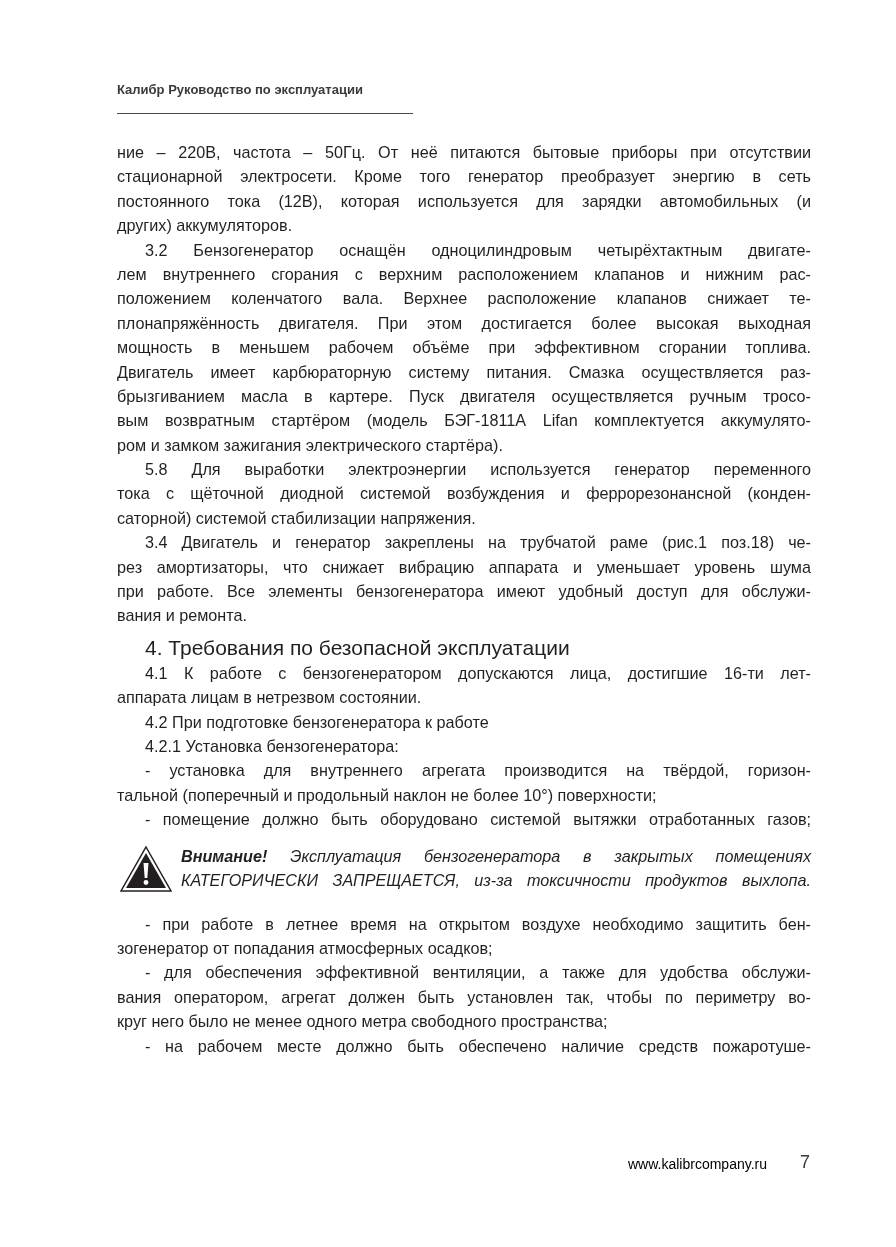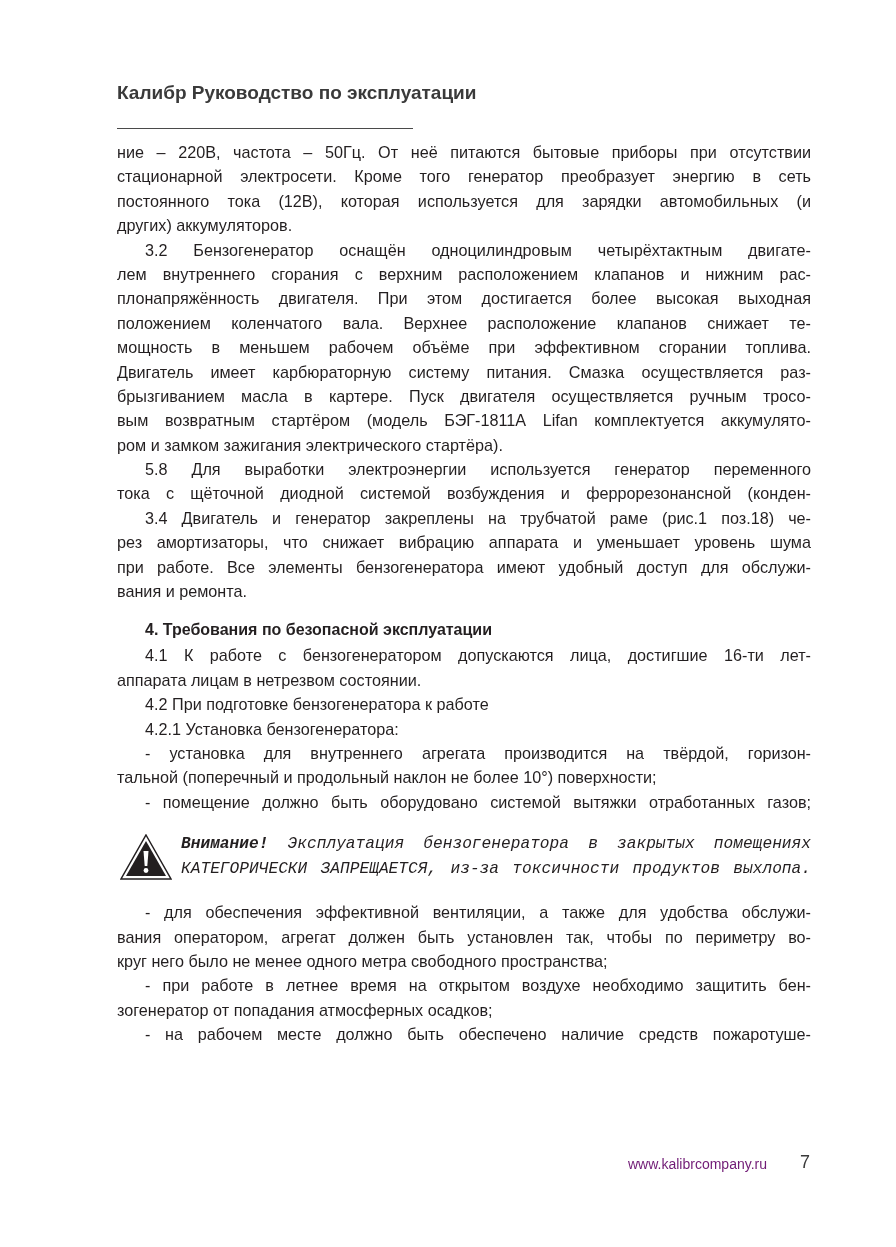--- a/index.html
+++ b/index.html
@@ -2,50 +2,50 @@
 <html><head>
 <meta charset="utf-8">
 <style>
   html, body { margin: 0; padding: 0; background: #ffffff; }
   body {
     width: 896px; height: 1247px; position: relative; overflow: hidden;
     font-family: "Liberation Sans", sans-serif; color: #231f20;
   }
   .header {
     position: absolute; left: 117px; top: 82px; width: 296px;
-    font-size: 19px; font-weight: bold; color: #3a3a3a;
-    padding-bottom: 24px; border-bottom: 1px solid #4a4a4a;
+    font-size: 13px; font-weight: bold; color: #3a3a3a;
+    padding-bottom: 16px; border-bottom: 1px solid #4a4a4a;
     letter-spacing: 0px; white-space: nowrap;
   }
   .body-text {
     position: absolute; left: 117px; top: 140px; width: 694px;
     font-size: 16.2px; line-height: 24.4px; text-align: justify;
   }
   .line {
     display: block; text-align: justify; text-align-last: justify;
     white-space: nowrap; height: 24.4px; overflow: visible;
   }
   .line.last { text-align-last: left; }
   .indent { padding-left: 28px; }
   .section-title {
-    font-size: 16px; font-weight: bold; padding-left: 28px;
-    margin-top: 14px; height: 26px; line-height: 26px;
+    font-size: 21px; font-weight: normal; padding-left: 28px;
+    margin-top: 7px; height: 26px; line-height: 26px;
   }
   .warning {
-    position: relative; margin: 18px 0 18px 0; height: 50px; font-family: Liberation Mono, monospace;
+    position: relative; margin: 12px 0 18px 0; height: 50px;
   }
   .warning svg { position: absolute; left: 3px; top: 2px; }
   .warning .wtext {
     position: absolute; left: 64px; right: 0; top: 0;
     font-style: italic; font-size: 16.2px; line-height: 24.4px;
   }
   .warning .wtext b { font-style: italic; }
   .footer-url {
     position: absolute; left: 628px; top: 1156px;
-    font-size: 14px; color: #701a75;
+    font-size: 14px; color: #000000;
   }
   .footer-page {
     position: absolute; left: 800px; top: 1152px;
     font-size: 18px; color: #3a3a3a;
   }
 </style>
 </head>
 <body>
 
 <div class="header">Калибр Руководство по эксплуатации</div>
@@ -53,31 +53,32 @@
 <div class="body-text">
   <div>
     <span class="line">ние – 220В, частота – 50Гц. От неё питаются бытовые приборы при отсутствии</span>
     <span class="line">стационарной электросети. Кроме того генератор преобразует энергию в сеть</span>
     <span class="line">постоянного тока (12В), которая используется для зарядки автомобильных (и</span>
     <span class="line last">других) аккумуляторов.</span>
   </div>
   <div>
     <span class="line indent">3.2 Бензогенератор оснащён одноцилиндровым четырёхтактным двигате-</span>
     <span class="line">лем внутреннего сгорания с верхним расположением клапанов и нижним рас-</span>
+    <span class="line">положением коленчатого вала. Верхнее расположение клапанов снижает те-</span>
     <span class="line">плонапряжённость двигателя. При этом достигается более высокая выходная</span>
-    <span class="line">положением коленчатого вала. Верхнее расположение клапанов снижает те-</span>
     <span class="line">мощность в меньшем рабочем объёме при эффективном сгорании топлива.</span>
     <span class="line">Двигатель имеет карбюраторную систему питания. Смазка осуществляется раз-</span>
     <span class="line">брызгиванием масла в картере. Пуск двигателя осуществляется ручным тросо-</span>
     <span class="line">вым возвратным стартёром (модель БЭГ-1811А Lifan комплектуется аккумулято-</span>
     <span class="line last">ром и замком зажигания электрического стартёра).</span>
   </div>
   <div>
     <span class="line indent">5.8 Для выработки электроэнергии используется генератор переменного</span>
     <span class="line">тока с щёточной диодной системой возбуждения и феррорезонансной (конден-</span>
+    <span class="line last">саторной) системой стабилизации напряжения.</span>
   </div>
   <div>
     <span class="line indent">3.4 Двигатель и генератор закреплены на трубчатой раме (рис.1 поз.18) че-</span>
     <span class="line">рез амортизаторы, что снижает вибрацию аппарата и уменьшает уровень шума</span>
     <span class="line">при работе. Все элементы бензогенератора имеют удобный доступ для обслужи-</span>
     <span class="line last">вания и ремонта.</span>
   </div>
 
   <div class="section-title">4. Требования по безопасной эксплуатации</div>
 
@@ -102,27 +103,27 @@
       <path d="M23.5,17 L28.5,17 L27.3,32 L24.7,32 Z" fill="#ffffff"></path>
       <circle cx="26" cy="36.5" r="2.4" fill="#ffffff"></circle>
     </svg>
     <div class="wtext">
       <span class="line"><b>Внимание!</b><span> Эксплуатация бензогенератора в закрытых помещениях</span></span>
       <span class="line">КАТЕГОРИЧЕСКИ ЗАПРЕЩАЕТСЯ, из-за токсичности продуктов выхлопа.</span>
     </div>
   </div>
 
   <div>
+    <span class="line indent">- при работе в летнее время на открытом воздухе необходимо защитить бен-</span>
+    <span class="line last">зогенератор от попадания атмосферных осадков;</span>
+  </div>
+  <div>
     <span class="line indent">- для обеспечения эффективной вентиляции, а также для удобства обслужи-</span>
     <span class="line">вания оператором, агрегат должен быть установлен так, чтобы по периметру во-</span>
     <span class="line last">круг него было не менее одного метра свободного пространства;</span>
-  </div>
-  <div>
-    <span class="line indent">- при работе в летнее время на открытом воздухе необходимо защитить бен-</span>
-    <span class="line last">зогенератор от попадания атмосферных осадков;</span>
   </div>
   <div>
     <span class="line indent">- на рабочем месте должно быть обеспечено наличие средств пожаротуше-</span>
   </div>
 </div>
 
 <div class="footer-url">www.kalibrcompany.ru</div>
 <div class="footer-page">7</div>
 
 </body></html>

